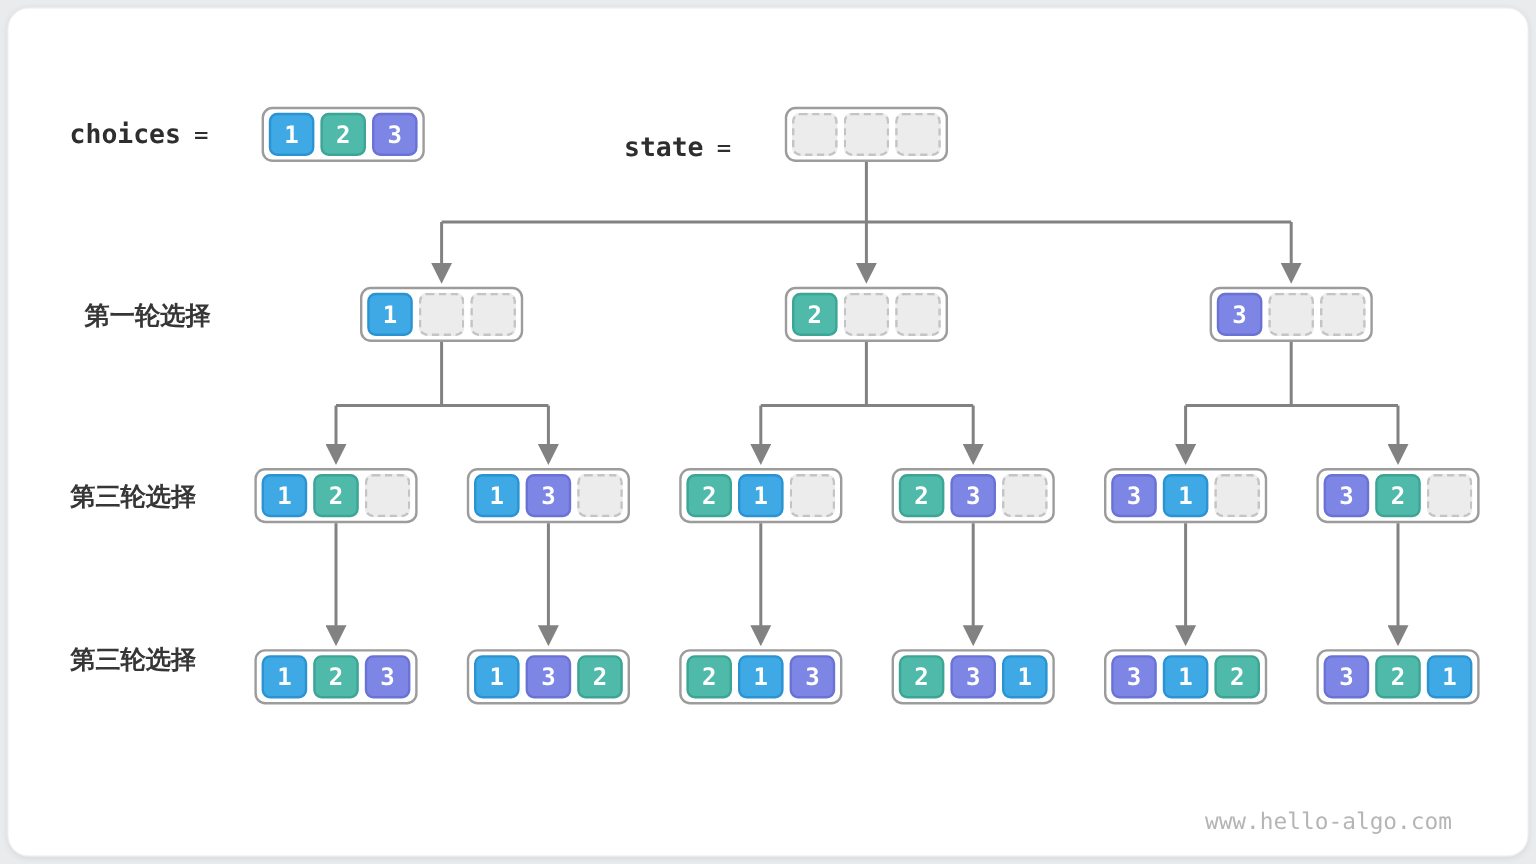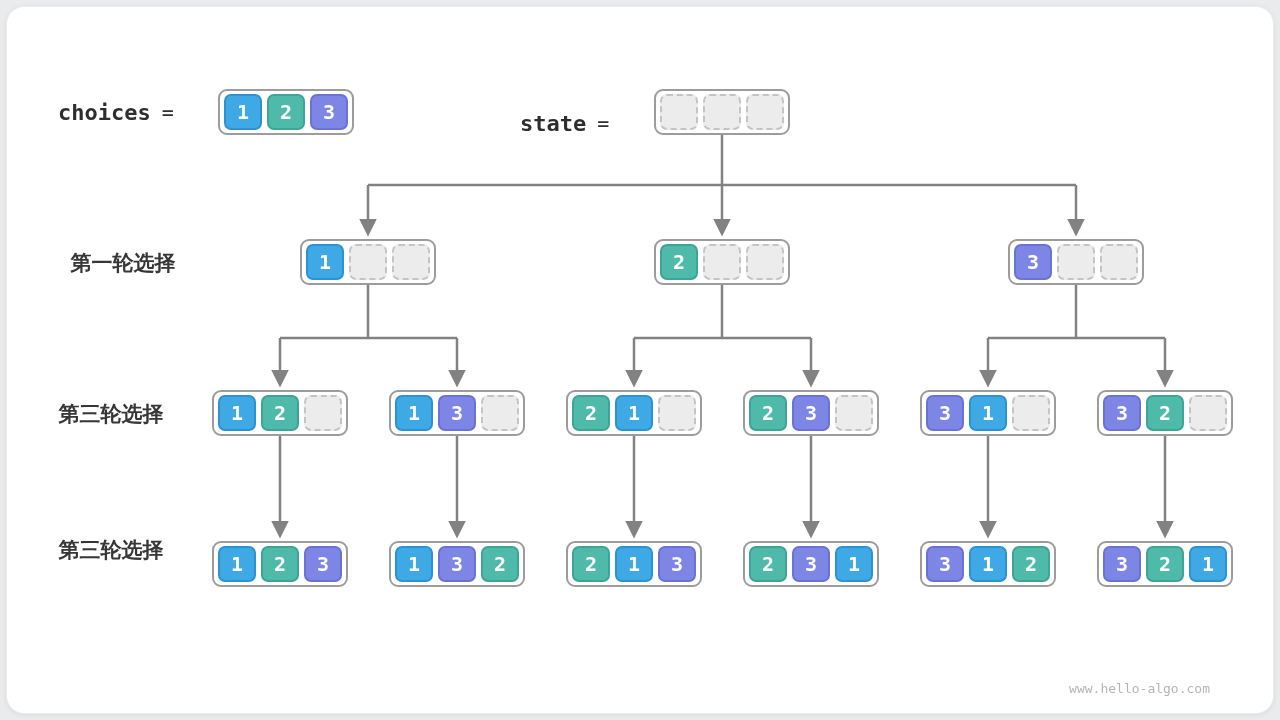--- a/index.html
+++ b/index.html
@@ -51,21 +51,21 @@
     font-weight:bold; font-size:20px; color:#ffffff;
   }
   .cell.empty { background:var(--empty-bg); border:2px dashed var(--empty-border); }
   .cell.c1 { background:var(--c1); border:2px solid var(--c1b); }
   .cell.c2 { background:var(--c2); border:2px solid var(--c2b); }
   .cell.c3 { background:var(--c3); border:2px solid var(--c3b); }
 
   .watermark {
     position:absolute; right:70px; bottom:24px;
     font-family:"DejaVu Sans Mono", monospace;
-    font-size:13px; color:#b5b5b5;
+    font-size:19px; color:#b5b5b5;
   }
 </style>
 </head>
 <body>
 
 <div class="card"></div>
 
 <div class="layer">
 
   <svg class="connectors" id="connectors" viewBox="0 0 1280 720">

